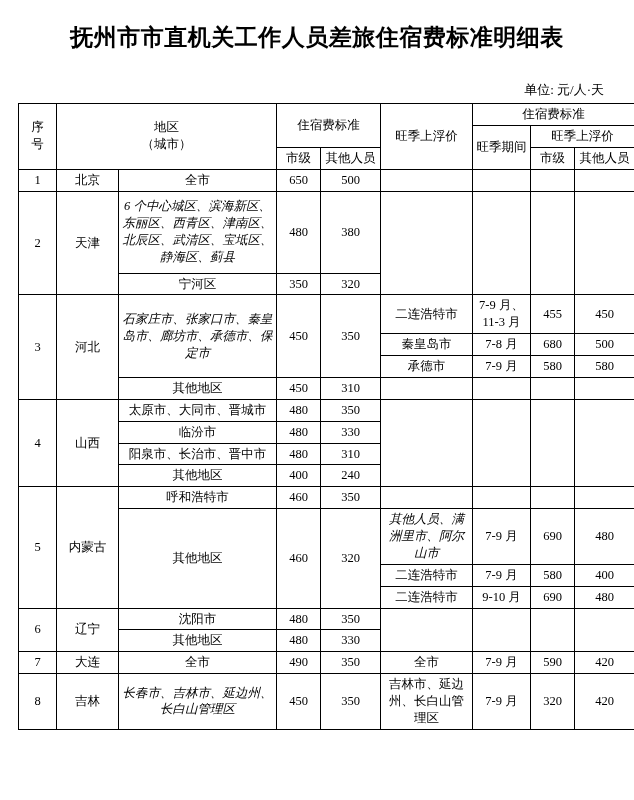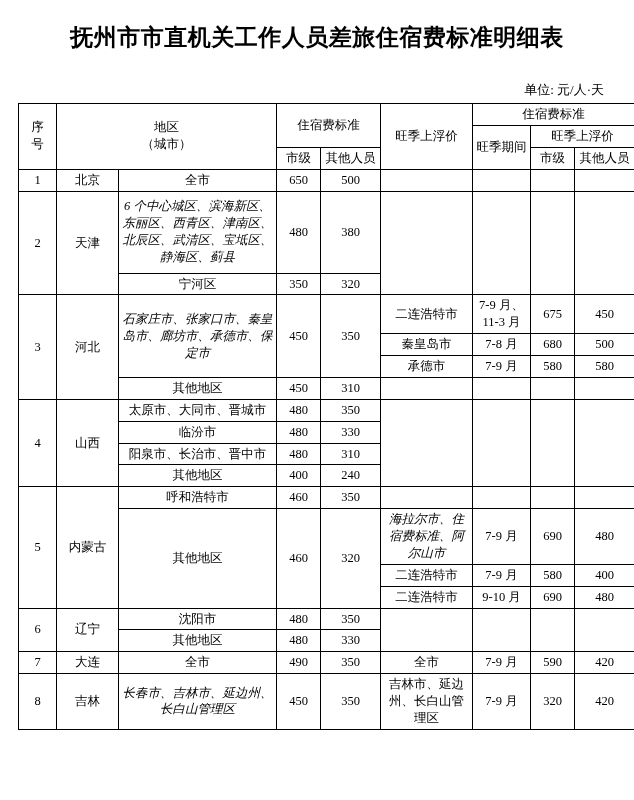--- a/index.html
+++ b/index.html
@@ -154,21 +154,21 @@
       </tr>
 
       <tr style="height:28px">
         <td class="seq" rowspan="4">3</td>
         <td class="tall-label" rowspan="4">河北</td>
         <td class="cell-left" rowspan="3">石家庄市、张家口市、秦皇岛市、廊坊市、承德市、保定市</td>
         <td rowspan="3">450</td>
         <td rowspan="3">350</td>
         <td>二连浩特市</td>
         <td class="small">7-9 月、11-3 月</td>
-        <td>675</td>
+        <td>455</td>
         <td>450</td>
       </tr>
       <tr>
         <td>秦皇岛市</td>
         <td class="small">7-8 月</td>
         <td>680</td>
         <td>500</td>
       </tr>
       <tr>
         <td>承德市</td>
@@ -221,21 +221,21 @@
         <td>350</td>
         <td></td>
         <td></td>
         <td></td>
         <td></td>
       </tr>
       <tr style="height:42px">
         <td rowspan="3">其他地区</td>
         <td rowspan="3">460</td>
         <td rowspan="3">320</td>
-        <td class="cell-left">海拉尔市、住宿费标准、阿尔山市</td>
+        <td class="cell-left">其他人员、满洲里市、阿尔山市</td>
         <td class="small">7-9 月</td>
         <td>690</td>
         <td>480</td>
       </tr>
       <tr>
         <td>二连浩特市</td>
         <td class="small">7-9 月</td>
         <td>580</td>
         <td>400</td>
       </tr>

